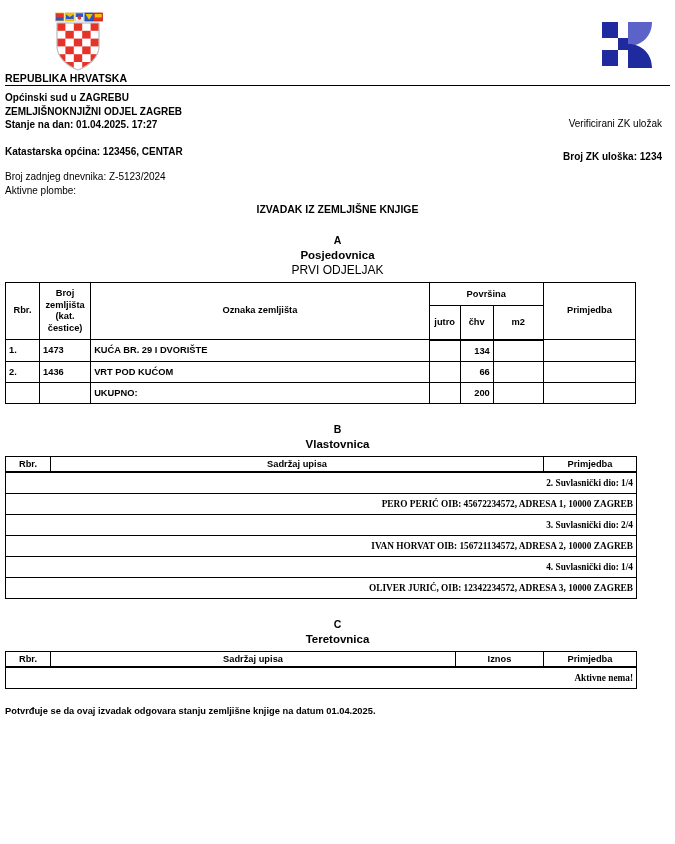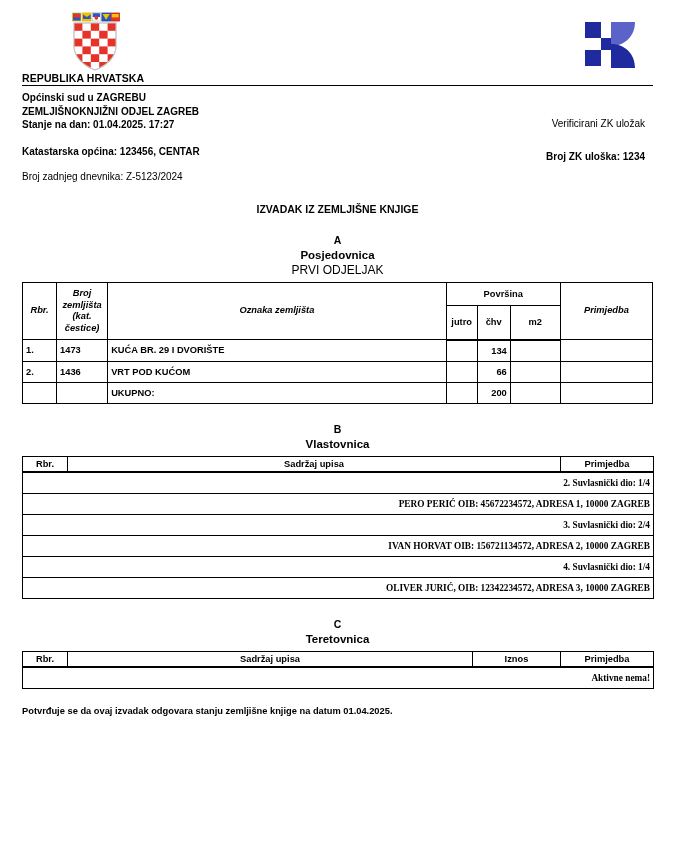--- a/index.html
+++ b/index.html
@@ -13,21 +13,21 @@
     font-family: "Liberation Sans", sans-serif;
     color: #000000;
     position: relative;
     overflow: hidden;
   }
   .page {
     position: relative;
     width: 675px;
     height: 744px;
     box-sizing: border-box;
-    padding: 0 22px;
+    padding: 0 5px;
   }
 
   
   .top-emblem-row {
     position: relative;
     height: 62px;
   }
   .coat-of-arms {
     position: absolute;
     left: 47px;
@@ -146,21 +146,20 @@
   .th-broj { width: 51px; }
   .th-oznaka { width: 338px; }
   .th-jutro { width: 31px; }
   .th-chv { width: 33px; }
   .th-m2 { width: 50px; }
   .th-primjedba { width: 92px; }
 
   .a-head-tall {
     height: 52px;
     line-height: 11.5px;
-    font-style: italic;
   }
 
   
   .b-rbr { width: 45px; }
   .b-sadrzaj { width: 493px; }
   .b-primjedba { width: 93px; }
   td.b-wide {
     text-align: right;
     padding-left: 4px;
     height: 18px;
@@ -248,20 +247,21 @@
 
   <div class="head-block">
     <div class="head-left">
       <div>Općinski sud u ZAGREBU</div>
       <div>ZEMLJIŠNOKNJIŽNI ODJEL ZAGREB</div>
       <div>Stanje na dan: 01.04.2025. 17:27</div>
       <div class="row-spacer"></div>
       <div>Katastarska općina: 123456, CENTAR</div>
       <div class="row-spacer2"></div>
       <div class="muted">Broj zadnjeg dnevnika: Z-5123/2024</div>
+      <div class="muted">Aktivne plombe:</div>
     </div>
     <div class="head-right">
       <div class="verif">Verificirani ZK uložak</div>
       <div class="brojzk">Broj ZK uloška: 1234</div>
     </div>
   </div>
 
   <div class="doc-title">IZVADAK IZ ZEMLJIŠNE KNJIGE</div>
 
   <div class="section-head">

